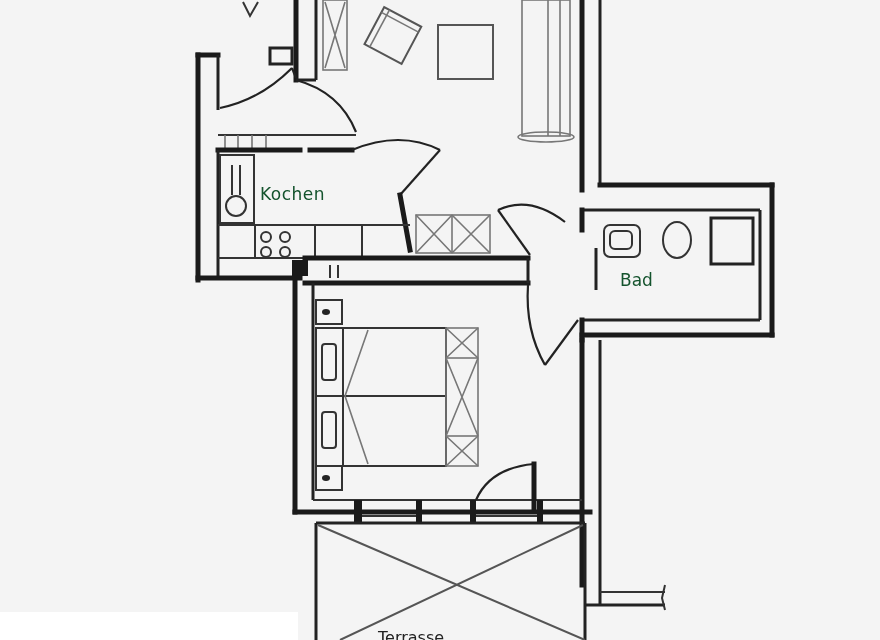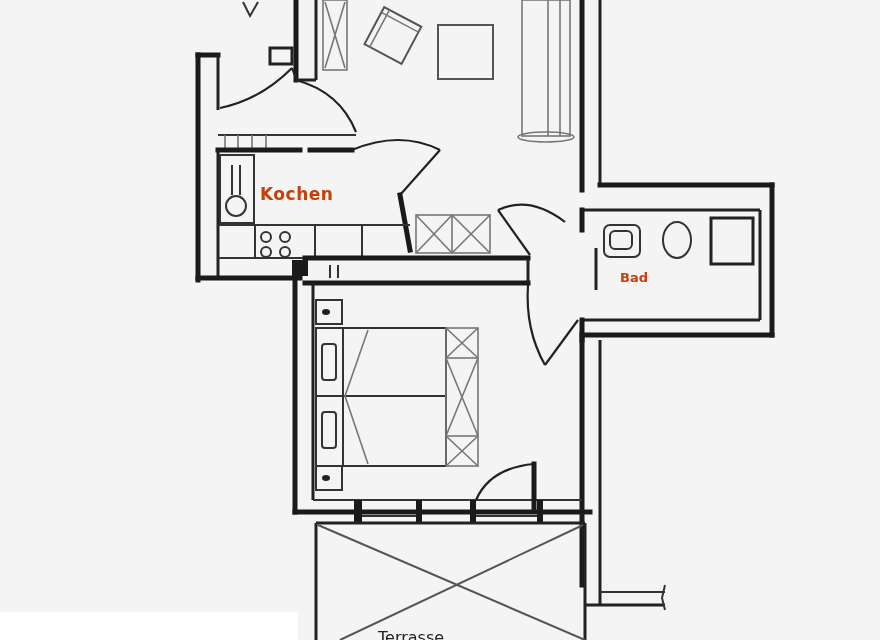--- a/index.html
+++ b/index.html
@@ -4,23 +4,23 @@
 <style>
   html, body { margin: 0; padding: 0; }
   body { width: 880px; height: 640px; overflow: hidden; background: #f4f4f4; position: relative; font-family: "DejaVu Sans", sans-serif; }
   #plan { position: absolute; left: 0; top: 0; width: 880px; height: 640px; }
   .wall { stroke: #1a1a1a; stroke-width: 5; fill: none; stroke-linecap: square; }
   .wall-thin { stroke: #222; stroke-width: 3; fill: none; }
   .line { stroke: #333; stroke-width: 2; fill: none; }
   .furn { stroke: #555; stroke-width: 2; fill: none; }
   .furn-light { stroke: #777; stroke-width: 1.6; fill: none; }
   .door { stroke: #222; stroke-width: 2.2; fill: none; }
-  .label { position: absolute; font-weight: bold; color: #c2410c; font-family: "DejaVu Sans", sans-serif; }
+  .label { position: absolute; font-weight: normal; color: #14532d; font-family: "DejaVu Sans", sans-serif; }
   #label-kochen { left: 260px; top: 184px; font-size: 17px; letter-spacing: 0.5px; }
-  #label-bad { left: 620px; top: 270px; font-size: 13px; }
+  #label-bad { left: 620px; top: 270px; font-size: 17px; }
   #label-terrasse { left: 378px; top: 628px; font-size: 16px; font-weight: normal; color: #222; }
   .white-box { position: absolute; left: 0; top: 612px; width: 298px; height: 28px; background: #ffffff; }
 </style>
 </head>
 <body>
 
 <svg id="plan" viewBox="0 0 880 640" xmlns="http://www.w3.org/2000/svg">
 
   <g>
     <path d="M243 2 L250 16 L258 2" class="line"></path>

